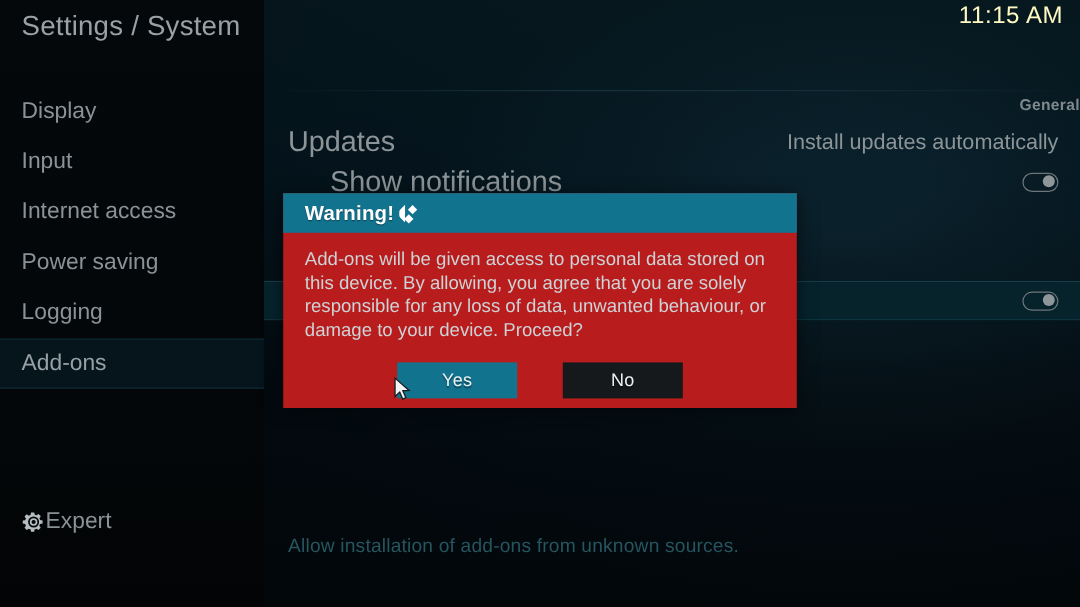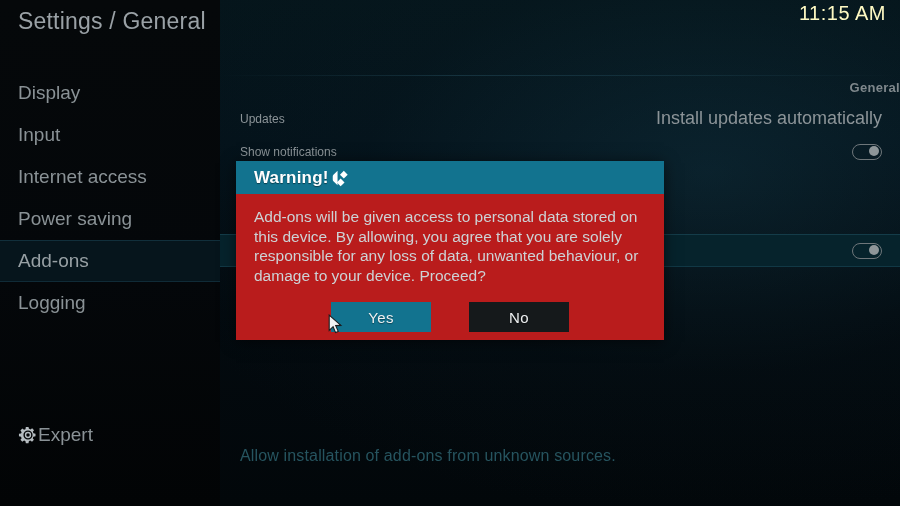--- a/index.html
+++ b/index.html
@@ -76,32 +76,32 @@
   .group-head{
     position:absolute; left:0; right:0; top:80px;
     text-align:right; font-size:13px; font-weight:bold;
     color:#7f888c; letter-spacing:.3px;
   }
   .row{
     position:absolute; left:0; right:0; height:33px;
     display:flex; align-items:center;
   }
   .row .rlabel{
-    font-size:12px; color:#8c9498; padding-left:20px; white-space:nowrap;
+    font-size:24px; color:#8c9498; padding-left:20px; white-space:nowrap;
   }
   .row .rvalue{
     margin-left:auto; padding-right:18px;
     font-size:18px; color:#8c9498; white-space:nowrap;
   }
   .row.highlight{
     background:#06232c;
     box-shadow:inset 0 1px 0 rgba(52,120,144,.30), inset 0 -1px 0 rgba(52,120,144,.26);
   }
   .row-updates{ top:102px; }
-  .row-notif{ top:135px; }
+  .row-notif{ top:135px;padding-left:35px; }
   .row-unknown{ top:234px; }
 
   
   .toggle{
     margin-left:auto; margin-right:18px;
     width:30px; height:16px; border-radius:9px;
     border:1.6px solid #6e767a;
     position:relative; background:transparent;
     flex:0 0 auto;
   }
@@ -161,31 +161,31 @@
 </style>
 </head>
 <body>
 
 <div id="screen">
 
   <div class="sidebar-bg"></div>
   <div class="content-bg"></div>
 
   <div class="topbar">
-    <div class="breadcrumb">Settings / General</div>
+    <div class="breadcrumb">Settings / System</div>
     <div class="clock">11:15 AM</div>
   </div>
 
   <div class="sidebar">
     <div class="side-item"><span>Display</span></div>
     <div class="side-item"><span>Input</span></div>
     <div class="side-item"><span>Internet access</span></div>
     <div class="side-item"><span>Power saving</span></div>
+    <div class="side-item"><span>Logging</span></div>
     <div class="side-item selected"><span>Add-ons</span></div>
-    <div class="side-item"><span>Logging</span></div>
   </div>
 
   <div class="expert">
     <span>
       <svg class="gear" viewBox="0 0 24 24" aria-hidden="true">
         <path fill="#b6bdc1" d="M12 8.2a3.8 3.8 0 1 0 0 7.6 3.8 3.8 0 0 0 0-7.6zm0 5.9a2.1 2.1 0 1 1 0-4.2 2.1 2.1 0 0 1 0 4.2z"></path>
         <path fill="#b6bdc1" d="M21 13.6v-3.2l-2.5-.42a6.9 6.9 0 0 0-.73-1.76l1.47-2.06-2.26-2.26-2.06 1.47a6.9 6.9 0 0 0-1.76-.73L12.6 2.5H9.4L8.98 5a6.9 6.9 0 0 0-1.76.73L5.16 4.26 2.9 6.52l1.47 2.06a6.9 6.9 0 0 0-.73 1.76L1.14 10.4v3.2l2.5.42c.17.62.42 1.2.73 1.76L2.9 17.84l2.26 2.26 2.06-1.47c.56.31 1.14.56 1.76.73l.42 2.5h3.2l.42-2.5c.62-.17 1.2-.42 1.76-.73l2.06 1.47 2.26-2.26-1.47-2.06c.31-.56.56-1.14.73-1.76L21 13.6zm-9 3.9a5.5 5.5 0 1 1 0-11 5.5 5.5 0 0 1 0 11z"></path>
       </svg>
     </span>
     <span class="expert-label">Expert</span>

